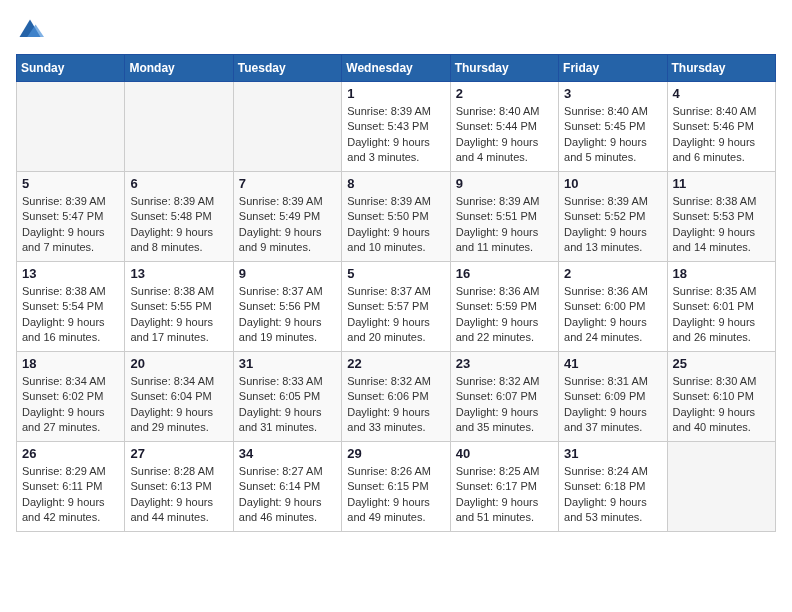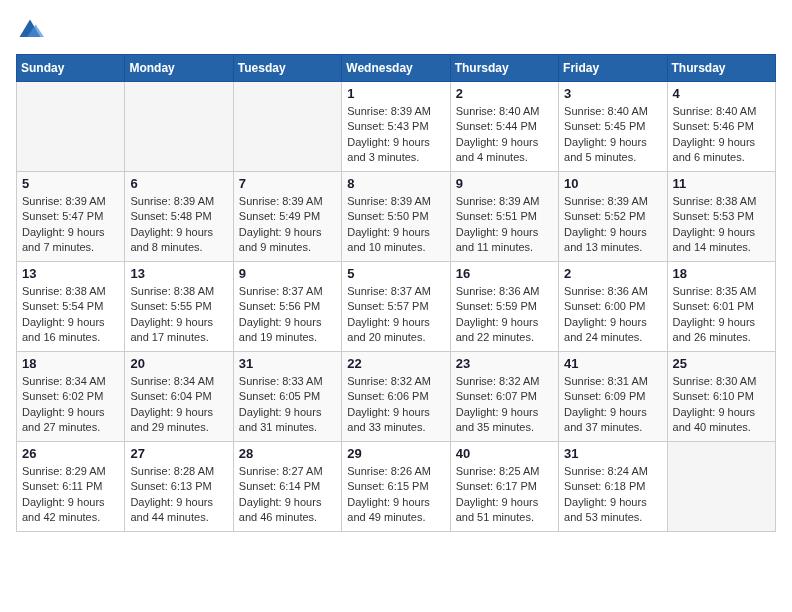--- a/index.html
+++ b/index.html
@@ -238,21 +238,21 @@
       <tr>
         <td>
           <div class="day-number">26</div>
           <div class="day-info">Sunrise: 8:29 AM<br>Sunset: 6:11 PM<br>Daylight: 9 hours and 42 minutes.</div>
         </td>
         <td>
           <div class="day-number">27</div>
           <div class="day-info">Sunrise: 8:28 AM<br>Sunset: 6:13 PM<br>Daylight: 9 hours and 44 minutes.</div>
         </td>
         <td>
-          <div class="day-number">28</div>
+          <div class="day-number">34</div>
           <div class="day-info">Sunrise: 8:27 AM<br>Sunset: 6:14 PM<br>Daylight: 9 hours and 46 minutes.</div>
         </td>
         <td>
           <div class="day-number">29</div>
           <div class="day-info">Sunrise: 8:26 AM<br>Sunset: 6:15 PM<br>Daylight: 9 hours and 49 minutes.</div>
         </td>
         <td>
           <div class="day-number">40</div>
           <div class="day-info">Sunrise: 8:25 AM<br>Sunset: 6:17 PM<br>Daylight: 9 hours and 51 minutes.</div>
         </td>

